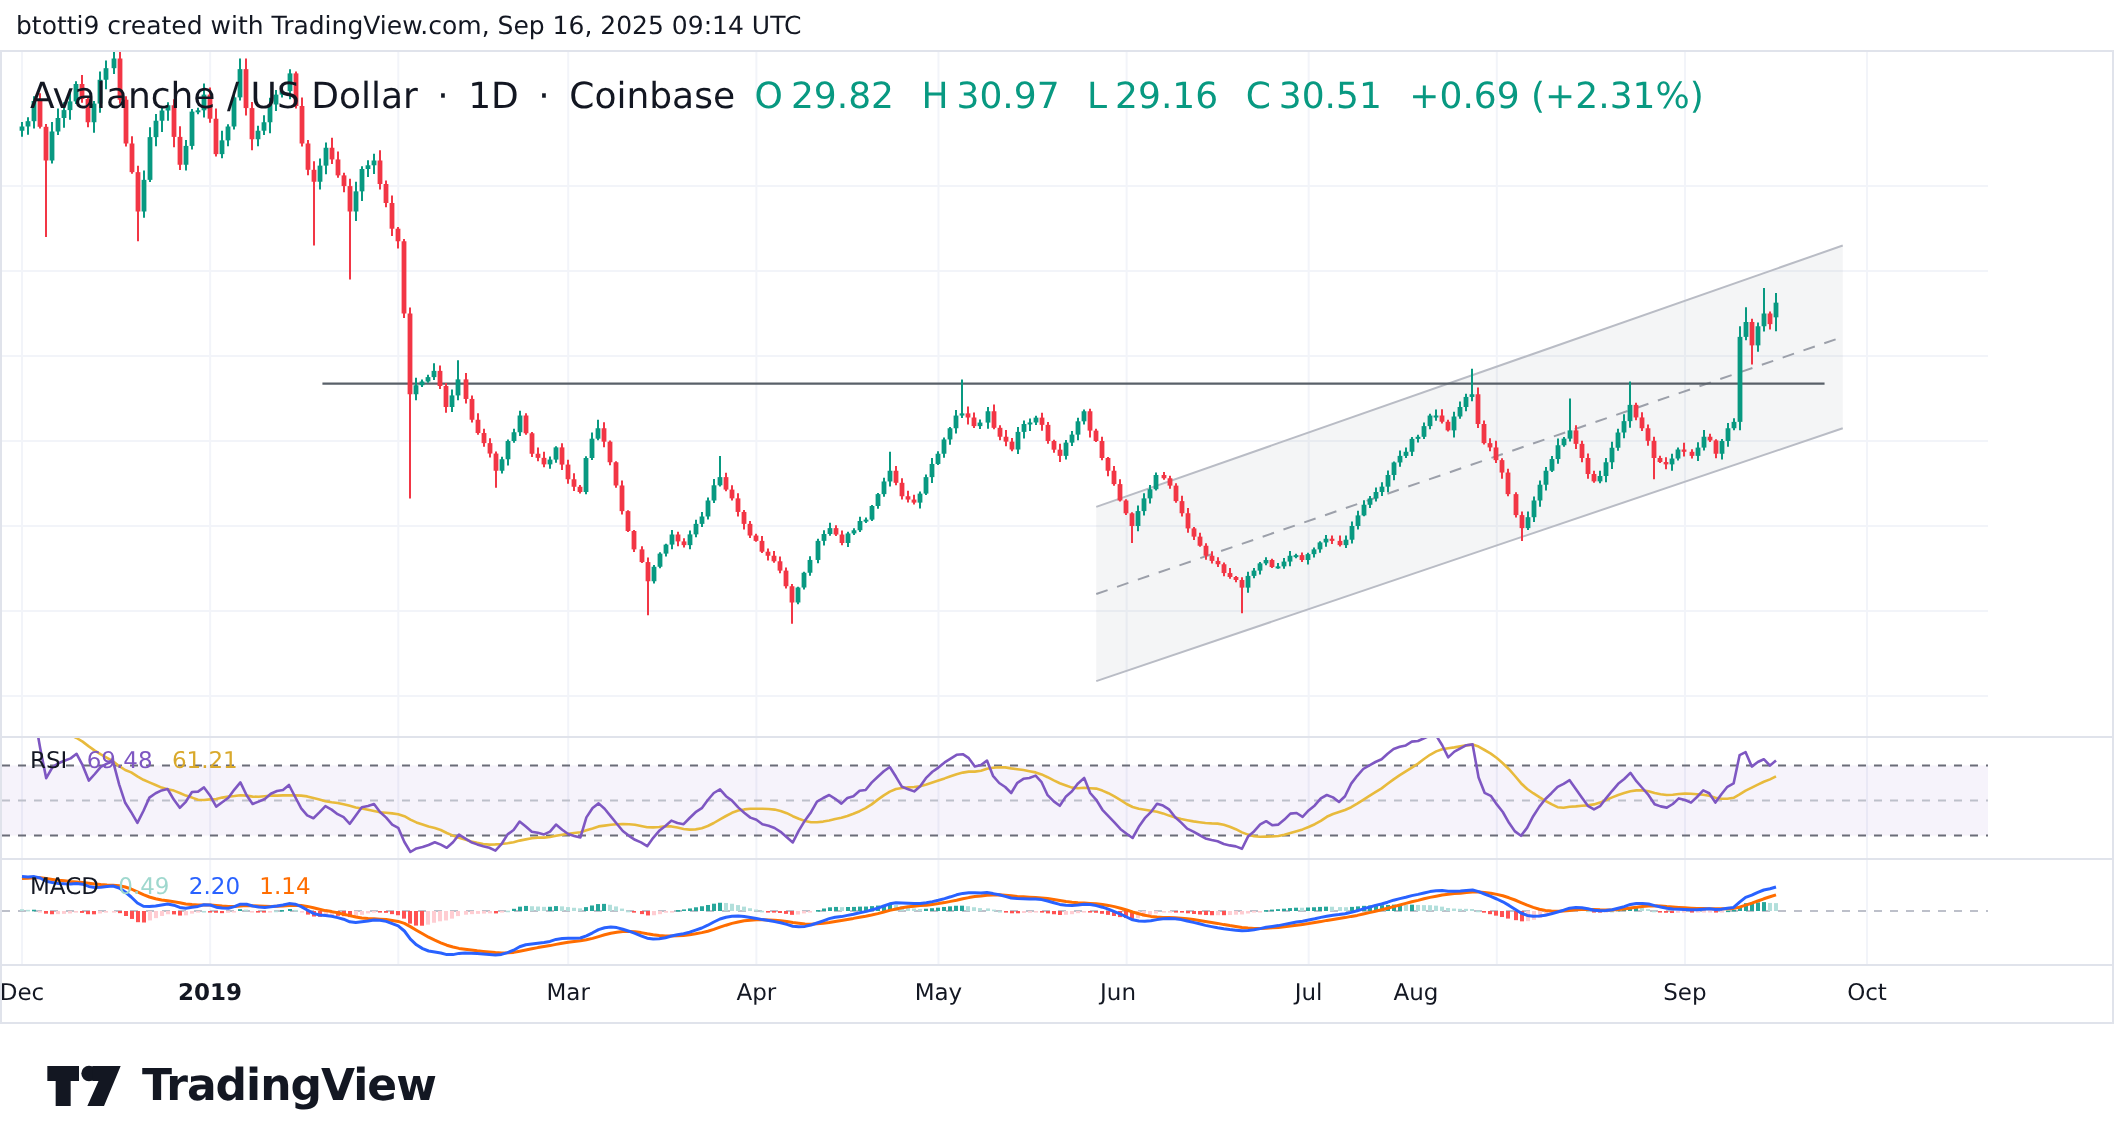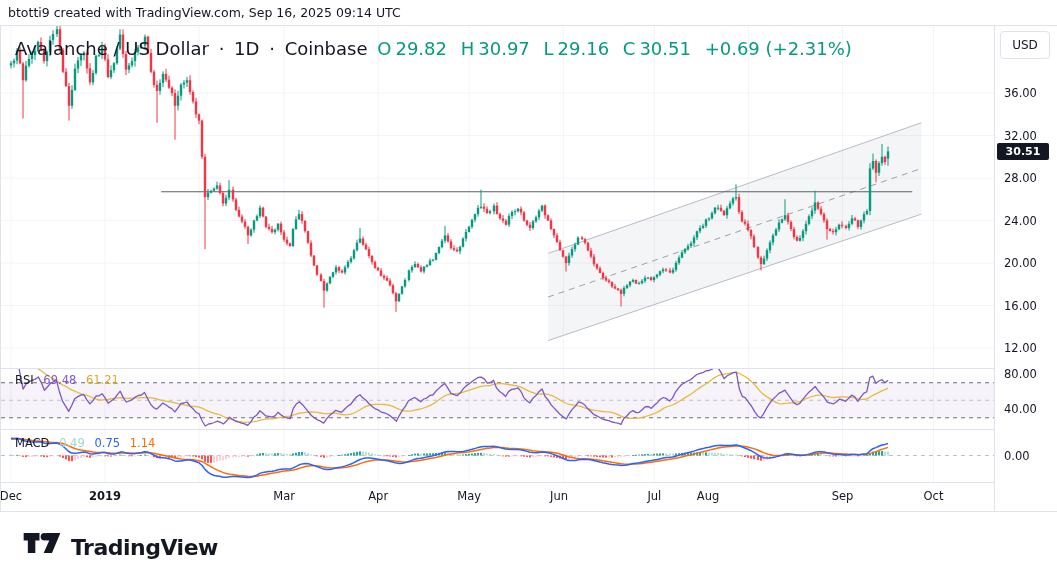--- a/index.html
+++ b/index.html
@@ -15,21 +15,21 @@
   #price-badge{position:absolute;left:2px;width:52px;height:17px;background:#131722;color:#fff;border-radius:2px;
     font-size:11px;font-weight:700;display:flex;align-items:center;justify-content:center;}
   #legend-main{position:absolute;top:12px;left:14px;font-size:18px;white-space:nowrap;}
   #legend-main span{margin-right:4px;}
   .grn{color:#089981;}
   #legend-rsi{position:absolute;top:347px;left:14px;font-size:11.5px;white-space:nowrap;}
   #legend-macd{position:absolute;top:410px;left:14px;font-size:11.5px;white-space:nowrap;}
   #legend-rsi span,#legend-macd span{margin-right:6px;}
   #timeaxis{position:absolute;top:457px;left:0;width:993px;height:28px;overflow:hidden;}
   .ttick{position:absolute;top:6px;width:44px;margin-left:-22px;text-align:center;font-size:11.5px;color:#131722;}
-  #footer{position:absolute;top:526px;left:22px;display:flex;align-items:flex-end;gap:9px;}
+  #footer{position:absolute;top:526px;left:22px;display:flex;align-items:center;gap:9px;}
   #footer-text{font-size:22px;font-weight:800;letter-spacing:-0.5px;color:#131722;}
 </style>
 </head>
 <body>
 
 <div id="attribution">btotti9 created with TradingView.com, Sep 16, 2025 09:14 UTC</div>
 
 <div id="widget">
   <svg id="plot" width="993" height="456">
       <defs>
@@ -966,52 +966,38 @@
 
   <div id="legend-rsi">
     <span>RSI</span>
     <span style="color:#7E57C2">69.48</span>
     <span style="color:#D9A92C">61.21</span>
   </div>
 
   <div id="legend-macd">
     <span>MACD</span>
     <span style="color:#9FD8CE">0.49</span>
-    <span style="color:#2962FF">0.75</span>
+    <span style="color:#2962FF">2.20</span>
     <span style="color:#FF6D00">1.14</span>
   </div>
 
   <div id="timeaxis">
       <div class="ttick" style="left: 10px;">Dec</div>
       <div class="ttick" style="left: 104.073px; font-weight: 700;">2019</div>
       <div class="ttick" style="left: 198.145px; margin-top: 25px;">Feb</div>
       <div class="ttick" style="left: 283.114px;">Mar</div>
       <div class="ttick" style="left: 377.187px;">Apr</div>
       <div class="ttick" style="left: 468.225px;">May</div>
       <div class="ttick" style="left: 558px;">Jun</div>
       <div class="ttick" style="left: 653.335px;">Jul</div>
       <div class="ttick" style="left: 707px;">Aug</div>
       <div class="ttick" style="left: 841.48px;">Sep</div>
       <div class="ttick" style="left: 932.518px;">Oct</div>
     </div>
 
-  <div id="axiscol">
-    <div id="usd-btn">USD</div>
-    <div id="price-badge" style="top: 116.831px;">30.51</div>
-  <div class="ptick" style="top: 60px;">36.00</div>
-      <div class="ptick" style="top: 102.5px;">32.00</div>
-      <div class="ptick" style="top: 145px;">28.00</div>
-      <div class="ptick" style="top: 187.5px;">24.00</div>
-      <div class="ptick" style="top: 230px;">20.00</div>
-      <div class="ptick" style="top: 272.5px;">16.00</div>
-      <div class="ptick" style="top: 315px;">12.00</div>
-      <div class="ptick" style="top: 341px;">80.00</div>
-      <div class="ptick" style="top: 376px;">40.00</div>
-      <div class="ptick" style="top: 422.5px;">0.00</div>
-    </div>
 </div>
 
 <div id="footer">
   <svg width="40" height="34" viewBox="0 0 48 40">
     <g fill="#131722">
       <path d="M2 8 h19 v9 h-5 v15 h-9 V17 H2 Z"></path>
       <circle cx="27" cy="12.5" r="4.6"></circle>
       <path d="M29 8 h17 L36 32 h-10 l6.7 -15 H29 Z"></path>
     </g>
   </svg>

